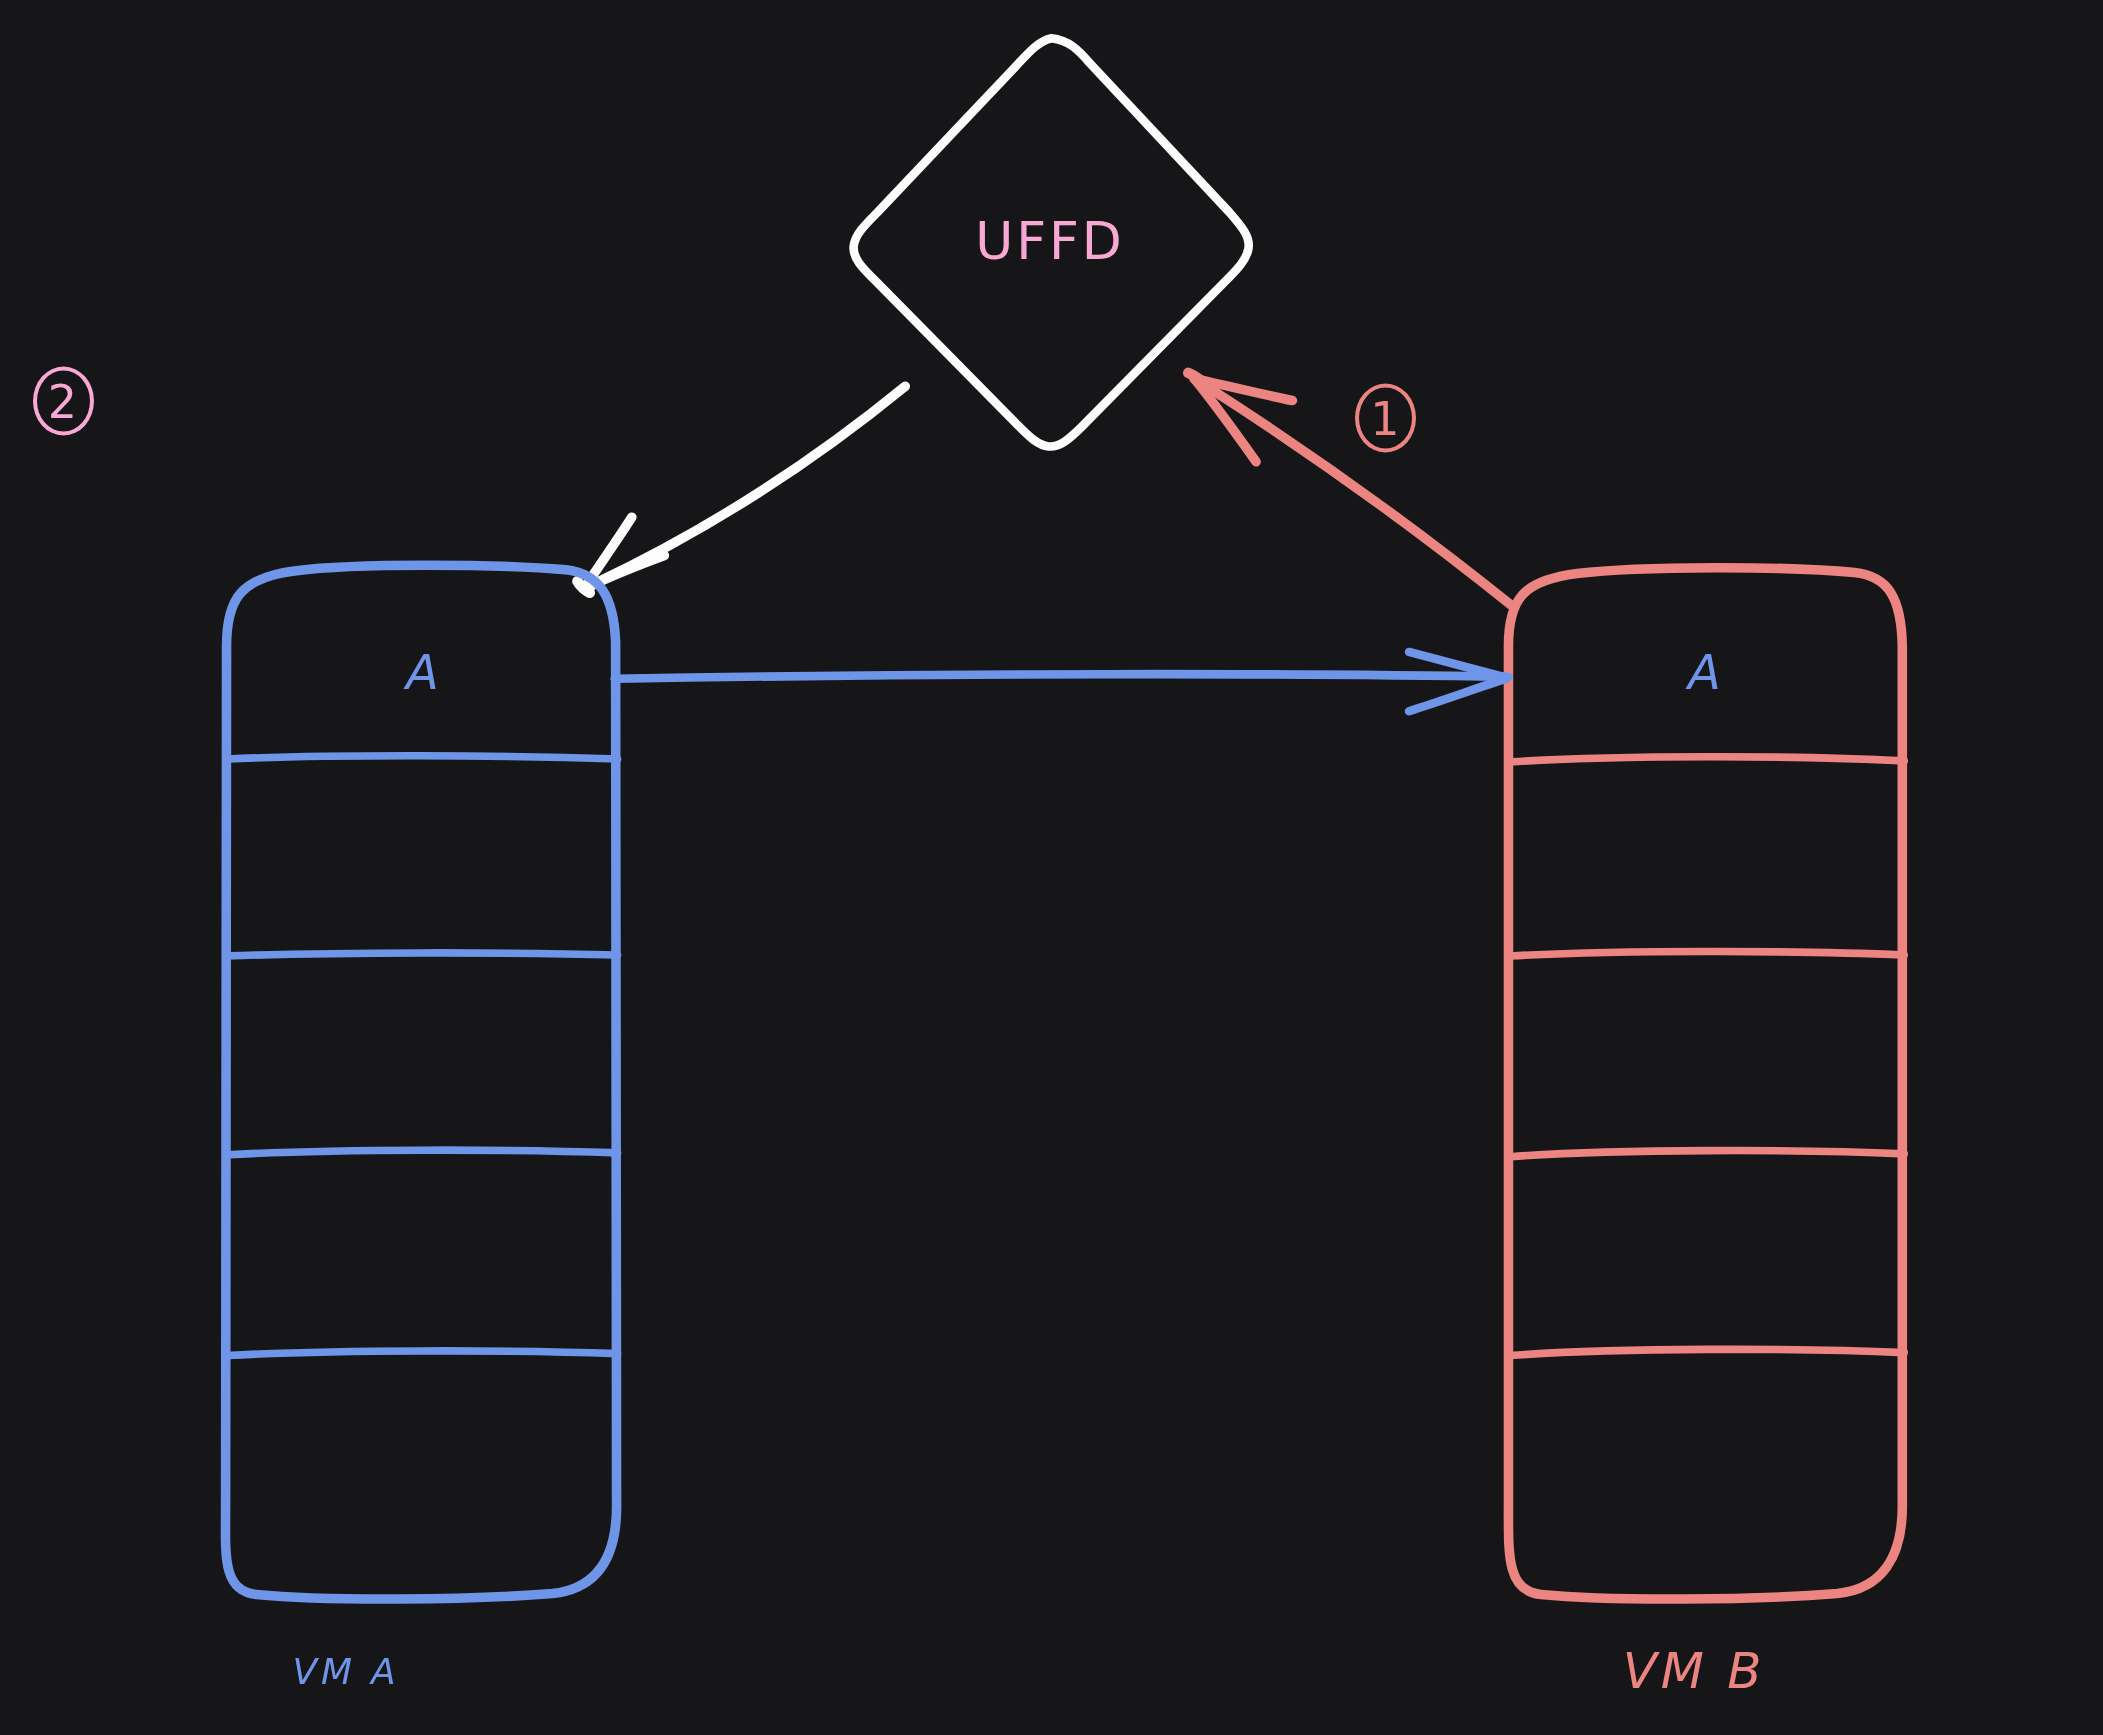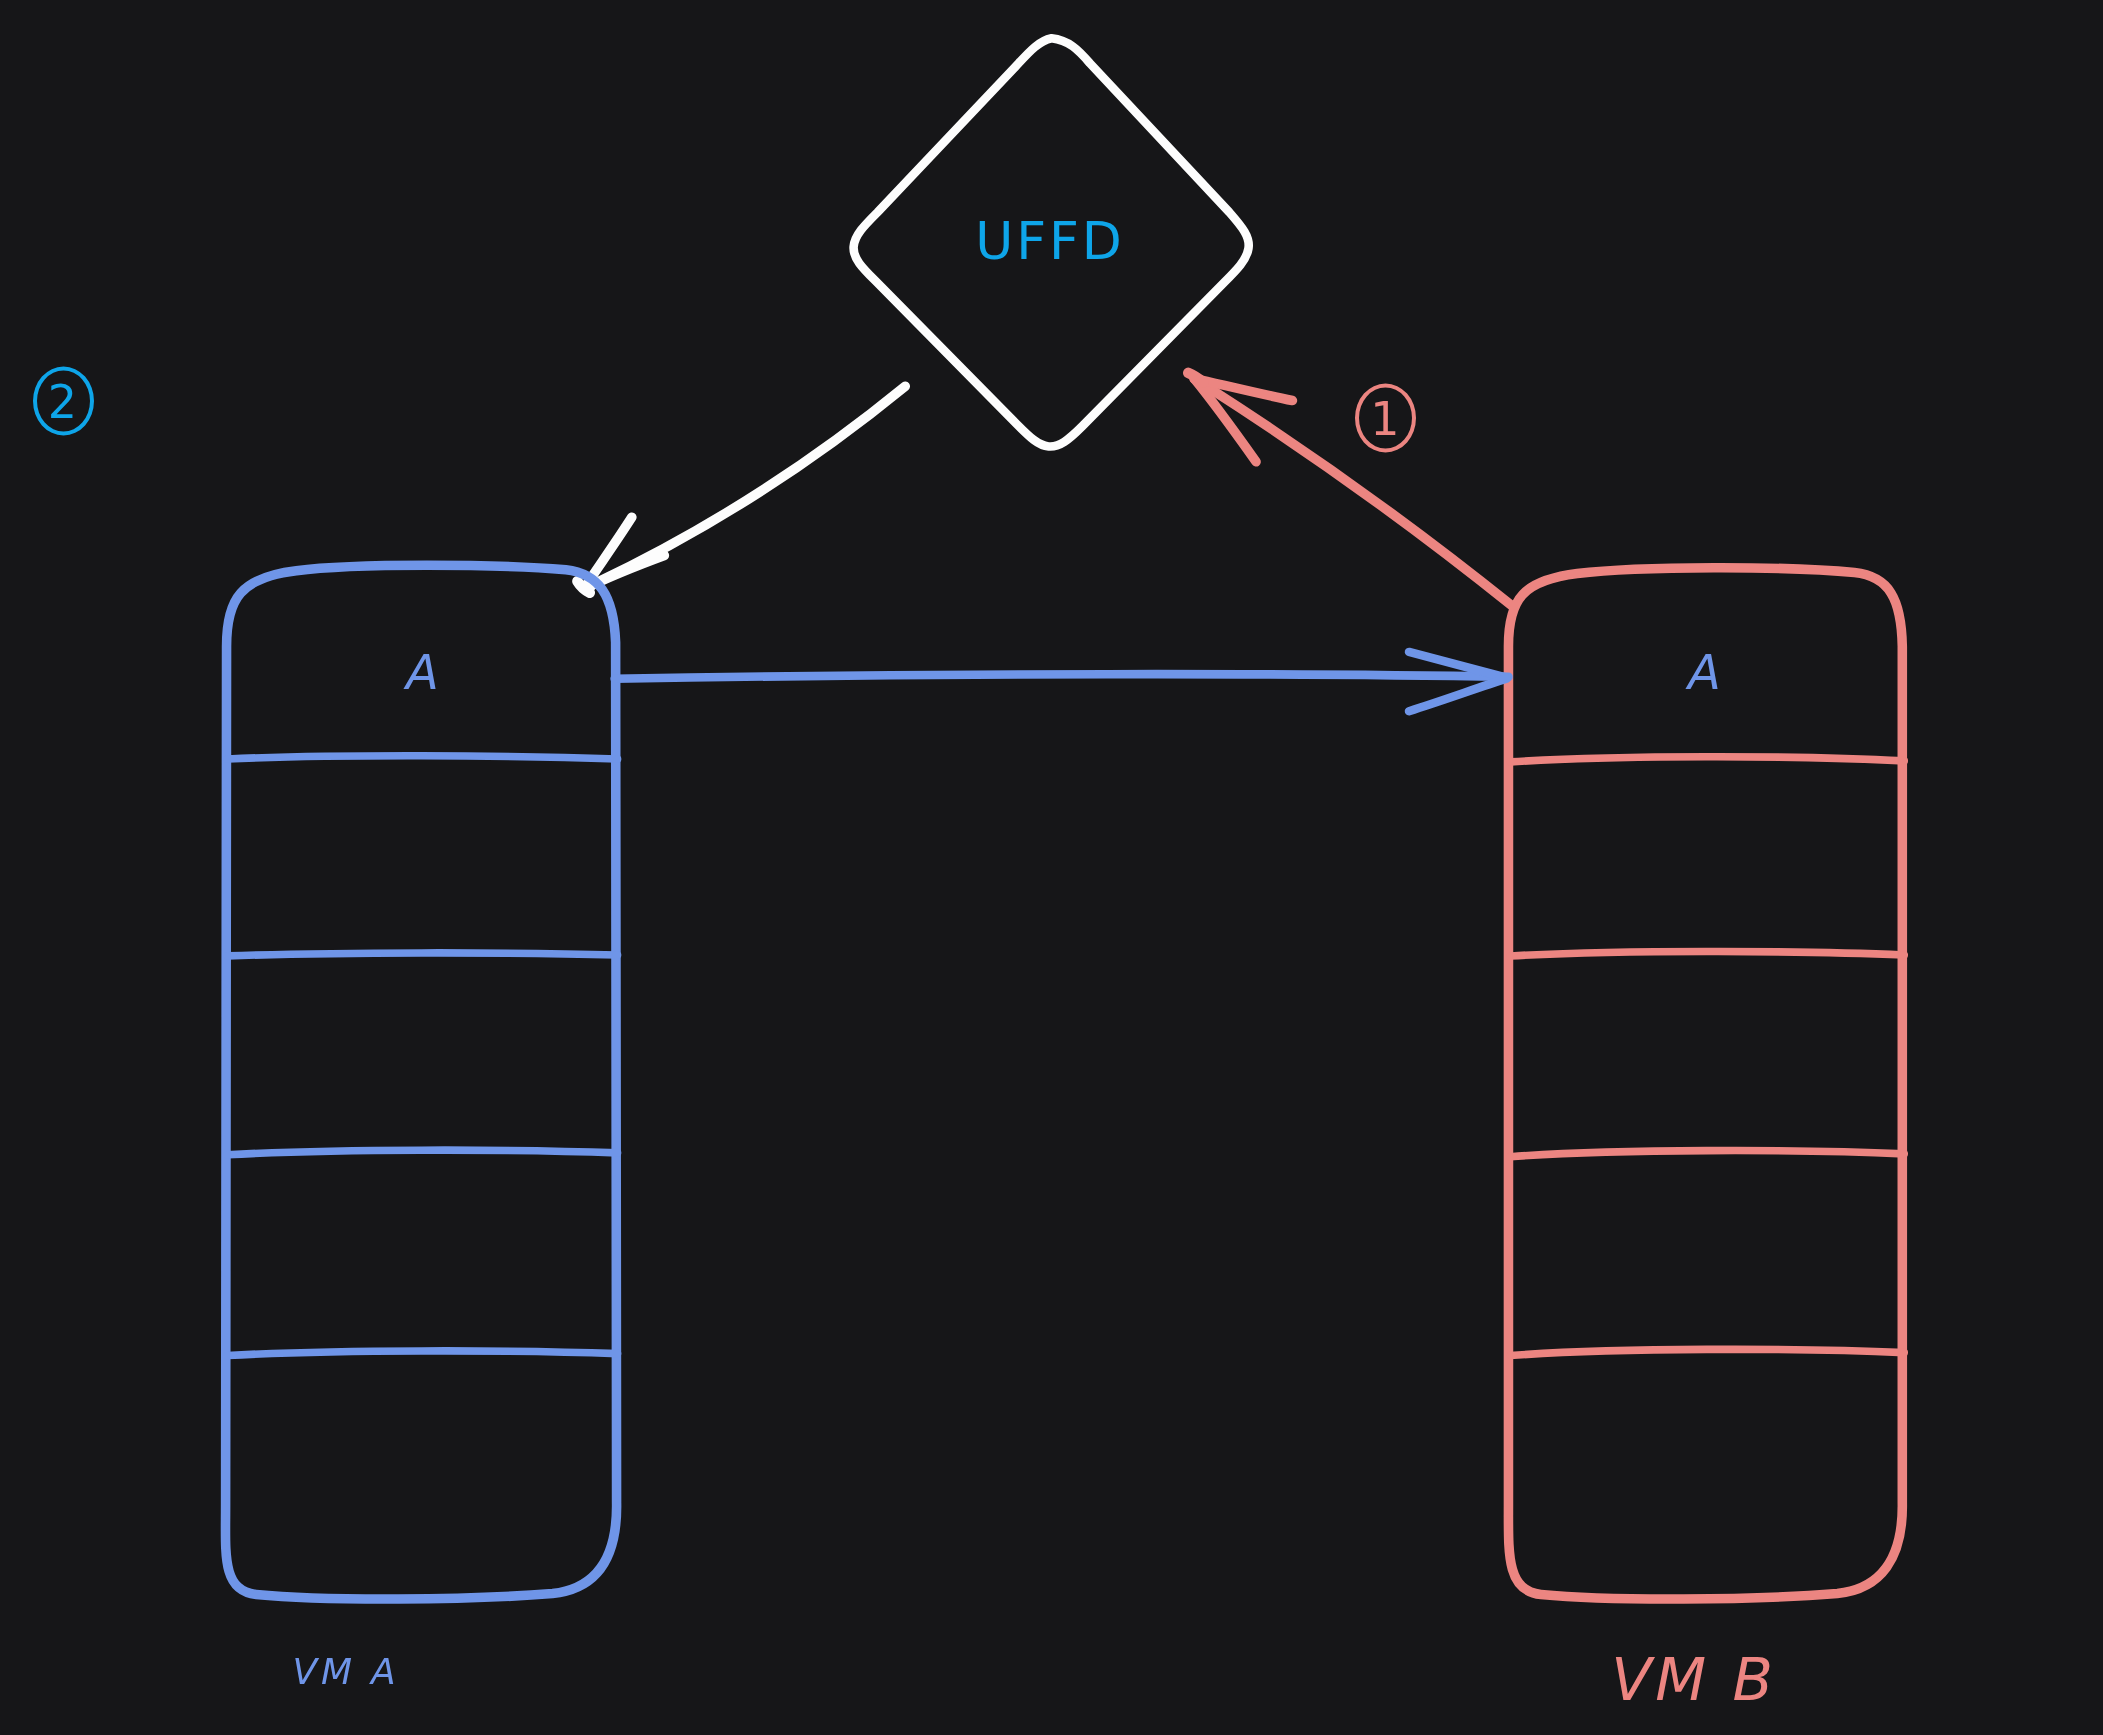--- a/index.html
+++ b/index.html
@@ -27,21 +27,21 @@
   }
   .hand-text {
     position: absolute;
     font-family: "DejaVu Sans", sans-serif;
     font-style: italic;
     font-weight: 400;
     white-space: nowrap;
     letter-spacing: 1.4px;
     user-select: none;
   }
-  .white-ink  { color: #0ea5e9; }
+  .white-ink  { color: #f9a8d4; }
   .blue-ink   { color: #6f95e8; }
   .red-ink    { color: #ec8581; }
 
   #uffd-label {
     left: 1050px;
     top: 241px;
     transform: translate(-50%, -50%);
     font-size: 52px;
     letter-spacing: 2.9px;
     font-style: normal;
@@ -92,23 +92,22 @@
     left: 346px;
     top: 1671px;
     transform: translate(-50%, -50%);
     font-size: 36px;
     letter-spacing: 3.8px;
   }
   #vm-b-caption {
     left: 1694px;
     top: 1671px;
     transform: translate(-50%, -50%);
-    font-size: 59px;
+    font-size: 50px;
     letter-spacing: 3.8px;
-    margin-top: 8px;
   }
 </style>
 </head>
 <body>
 
 <div id="canvas-root">
 
   <svg id="diagram-svg" viewBox="0 0 2201 1816">
 
     <g>

